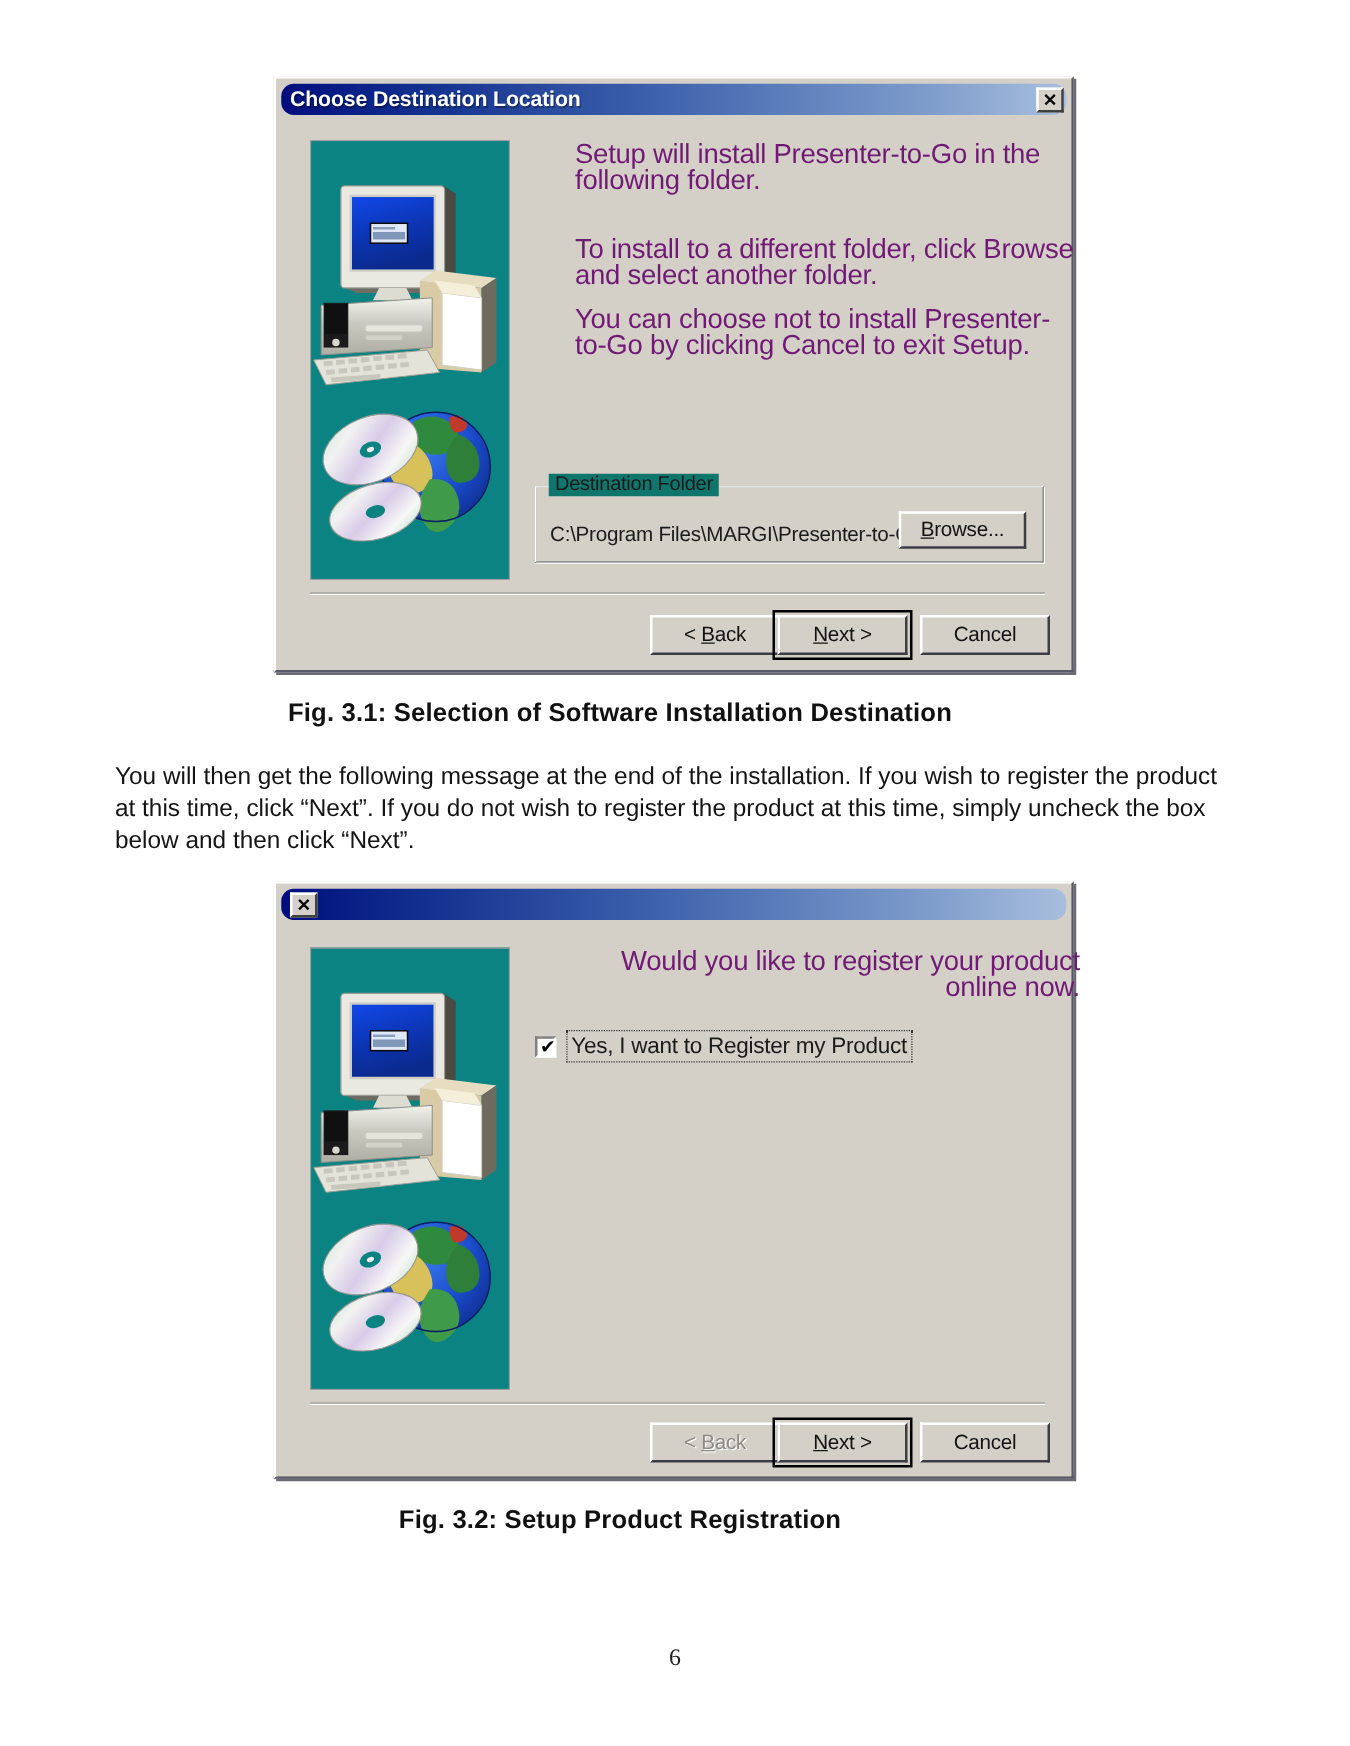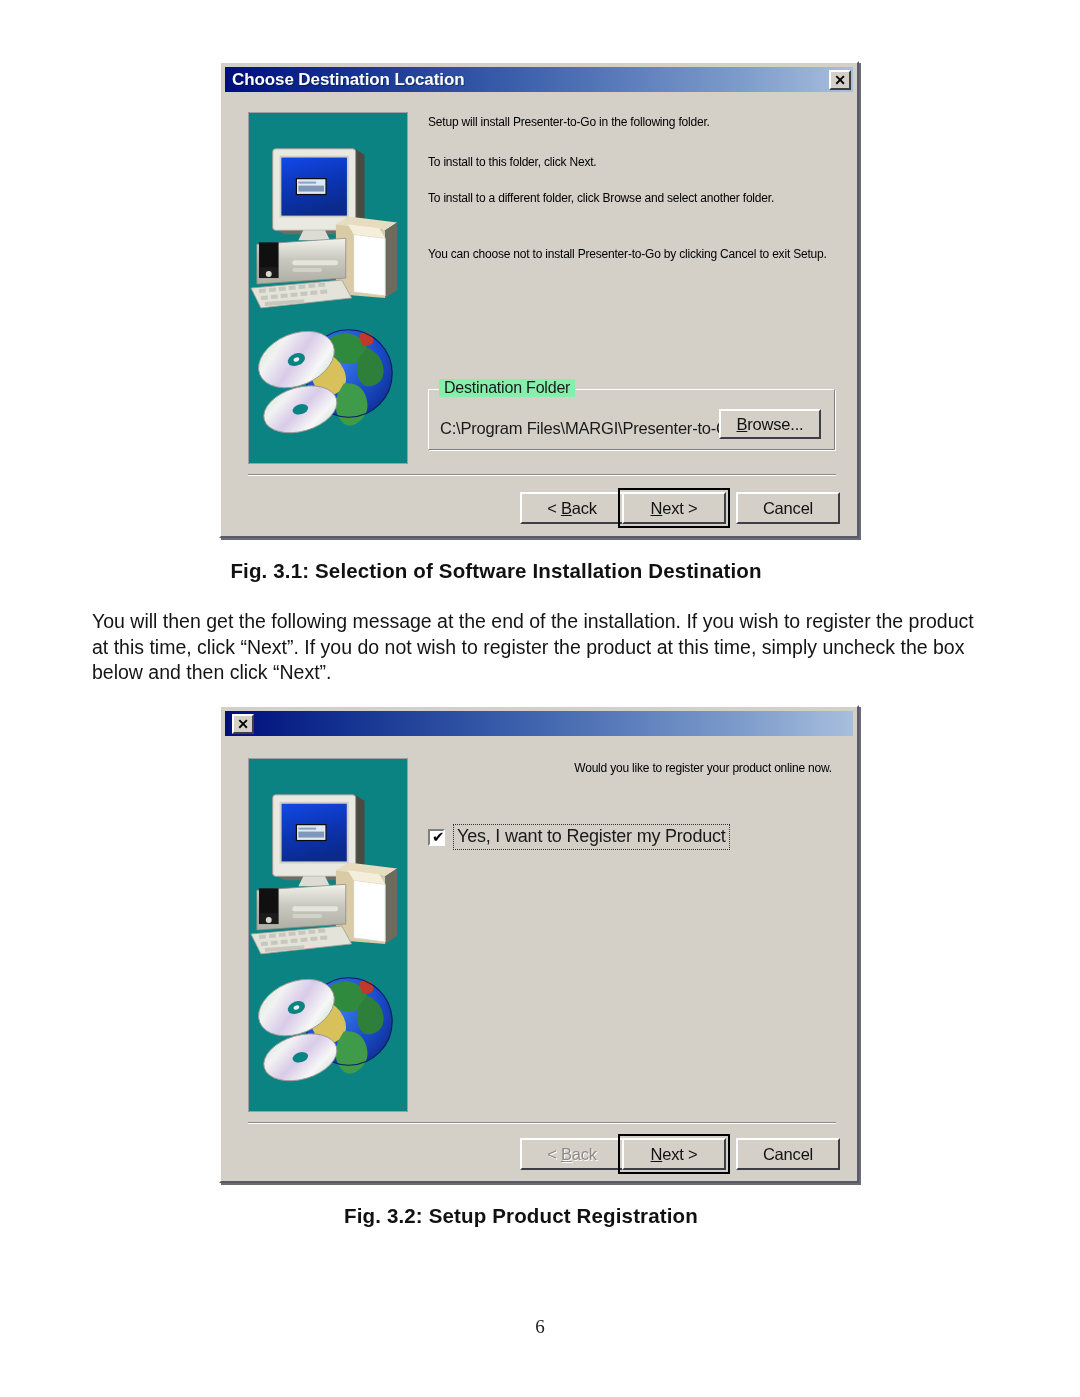--- a/index.html
+++ b/index.html
@@ -21,21 +21,21 @@
     position: absolute;
     left: 0;
     width: 992px;
     text-align: center;
     font-weight: bold;
     font-size: 20.5px;
     letter-spacing: 0.15px;
     color: #111;
   }
   #caption-1 { top: 559px; }
-  #caption-2 { top: 1204px; margin-left: 25px; }
+  #caption-2 { top: 1204px; }
 
   .doc-para {
     position: absolute;
     left: 92px;
     width: 890px;
     font-size: 19.5px;
     line-height: 25.5px;
     color: #141414;
   }
   #body-para { top: 609px; }
@@ -75,20 +75,21 @@
   .titlebar {
     position: absolute;
     left: 3px;
     right: 3px;
     top: 3px;
     height: 25px;
     background: linear-gradient(to right, #000e7d 0%, #12308f 18%, #3e62ad 48%, #7d9ccb 82%, #a8bedd 100%);
     display: flex;
     align-items: center;
     padding: 0 2px 0 7px;
+    border-radius: 10px;
   }
   .titlebar-text {
     color: #ffffff;
     font-size: 17px;
     font-weight: bold;
     letter-spacing: -0.1px;
     white-space: nowrap;
     text-shadow: 1px 1px 0 rgba(0,0,0,0.35);
     flex: 1;
   }
@@ -121,24 +122,25 @@
     overflow: hidden;
   }
   #illus-1 { left: 26px; top: 48px; width: 160px; height: 352px; }
   #illus-2 { left: 26px; top: 50px; width: 160px; height: 354px; }
 
   .illus svg { display: block; width: 100%; height: 100%; }
 
   
   .dlg-text {
     position: absolute;
-    font-size: 12px;
+    font-size: 22px;
     line-height: 21px;
-    color: #000000;
+    color: #701a75;
     letter-spacing: -0.2px;
+    margin-left: 32px;
   }
 
   
   .groupbox {
     position: absolute;
     border: 1px solid #ffffff;
     border-top-color: #808080;
     border-left-color: #808080;
     box-sizing: border-box;
   }
@@ -148,21 +150,21 @@
     border: 1px solid #808080;
     border-top-color: #ffffff;
     border-left-color: #ffffff;
     box-sizing: border-box;
     pointer-events: none;
   }
   .groupbox-label {
     position: absolute;
     top: -11px;
     left: 10px;
-    background: #86efac;
+    background: #0f766e;
     padding: 0 5px;
     font-size: 16px;
     color: #1a1a1a;
     letter-spacing: -0.2px;
   }
   .folder-path {
     position: absolute;
     left: 11px;
     top: 29px;
     font-size: 16.5px;
@@ -343,21 +345,20 @@
         <ellipse cx="48" cy="248" rx="40" ry="26" transform="rotate(-22 48 248)" fill="url(#cdg1)" stroke="#9a9a94" stroke-width="0.9"></ellipse>
         <ellipse cx="48" cy="248" rx="9" ry="6" transform="rotate(-22 48 248)" fill="#0b8383"></ellipse>
         <ellipse cx="48" cy="248" rx="3" ry="2" transform="rotate(-22 48 248)" fill="#eeeeee"></ellipse>
 
         <ellipse cx="52" cy="298" rx="38" ry="22" transform="rotate(-16 52 298)" fill="url(#cdg1)" stroke="#9a9a94" stroke-width="0.9"></ellipse>
         <ellipse cx="52" cy="298" rx="8" ry="5" transform="rotate(-16 52 298)" fill="#0b8383"></ellipse>
       </svg>
     </div>
 
     <div class="dlg-text" style="left:206px; top:48px; width:404px;">Setup will install Presenter-to-Go in the following folder.</div>
-    <div class="dlg-text" style="left:206px; top:88px; width:404px;">To install to this folder, click Next.</div>
     <div class="dlg-text" style="left:206px; top:124px; width:404px;">To install to a different folder, click Browse and select another folder.</div>
     <div class="dlg-text" style="left:206px; top:180px; width:404px;">You can choose not to install Presenter-to-Go by clicking Cancel to exit Setup.</div>
 
     <div class="groupbox" style="left:206px; top:325px; width:408px; height:62px;">
       <div class="groupbox-inner"></div>
       <span class="groupbox-label">Destination Folder</span>
       <span class="folder-path">C:\Program Files\MARGI\Presenter-to-Go</span>
       <div class="btn" style="left:290px; top:19px; width:102px; height:30px;text-align:center;">
         <span><u>B</u>rowse...</span>
       </div>

